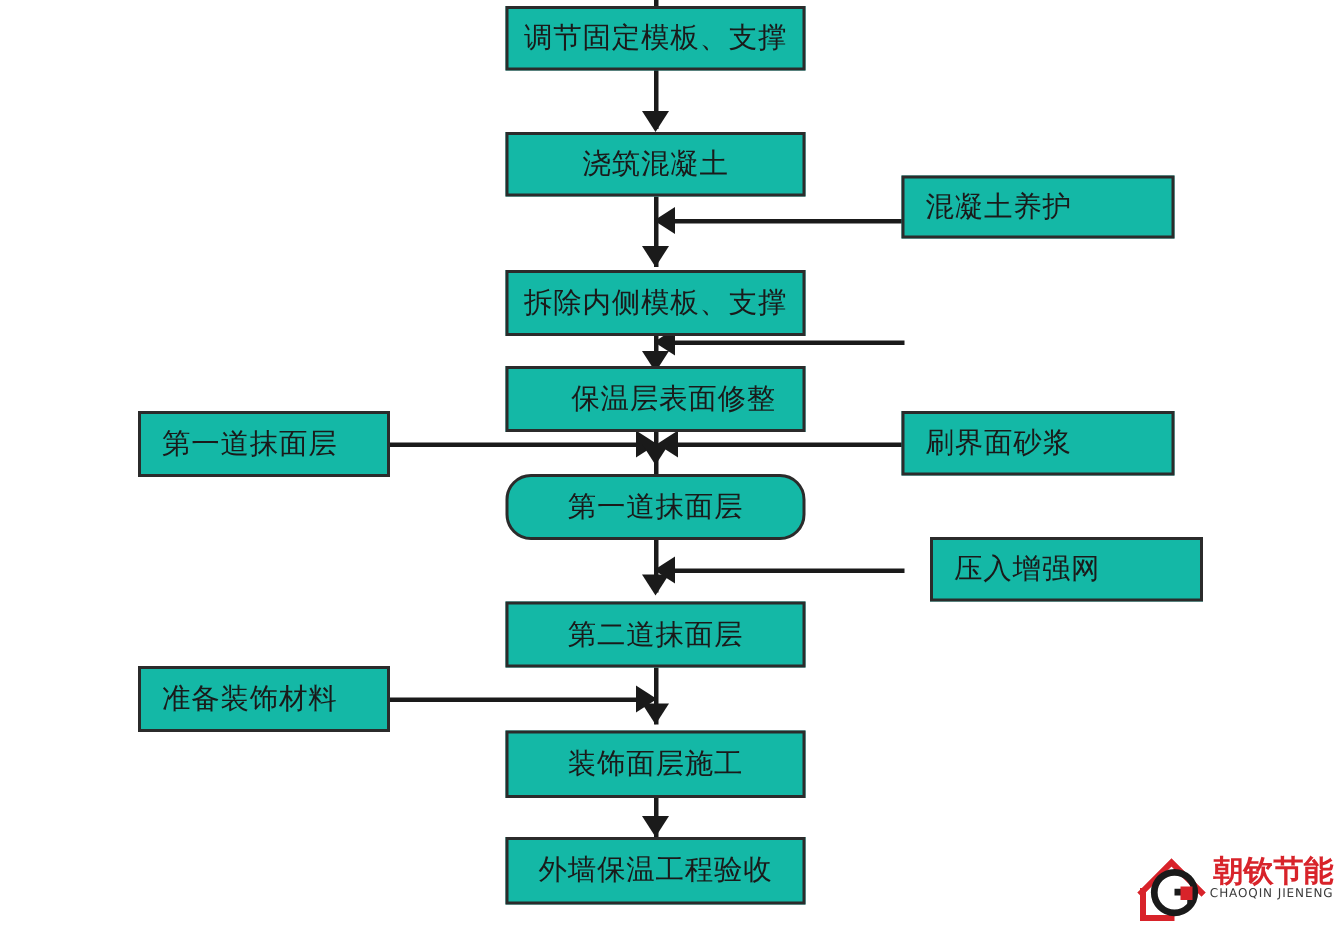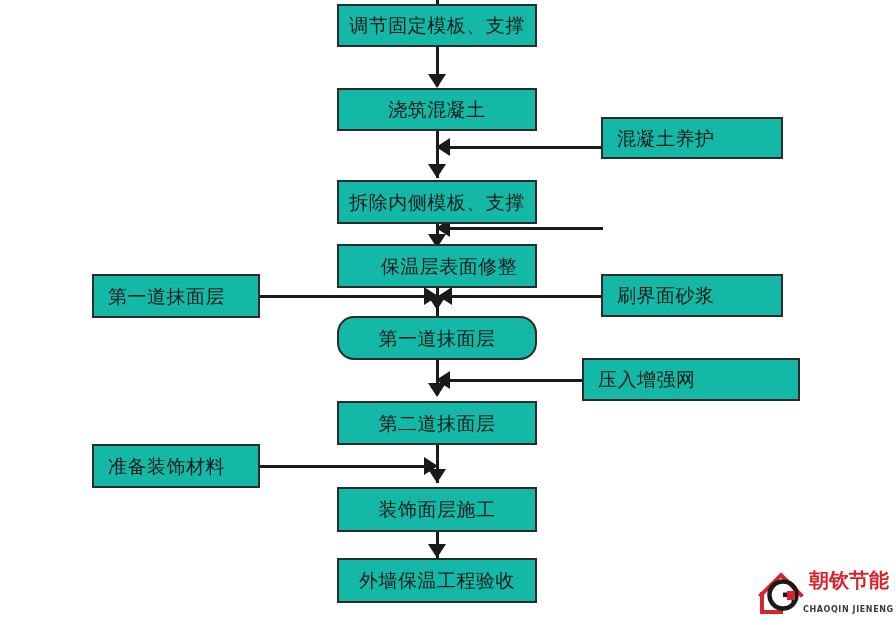--- a/index.html
+++ b/index.html
@@ -108,26 +108,25 @@
   #logo .cn {
     font-size: 20px;
     font-weight: bold;
     color: #d8232a;
     letter-spacing: 0px;
     line-height: 22px;
     white-space: nowrap;
   }
   #logo .en {
     font-size: 8px;
-    font-weight: bold;
+    font-weight: normal;
     color: #3b3b3b;
     letter-spacing: 0.6px;
     line-height: 10px;
     white-space: nowrap;
-    margin-top: 14px;
   }
 </style>
 </head>
 <body>
 
 <div id="canvas">
 
   <div class="vline" style="left:436px; top:0px; height:8px;"></div>
 
   <div class="vline" style="left:436px; top:46px; height:40px;"></div>
@@ -197,21 +196,21 @@
 
   <div class="node" style="left:601px; top:117px; width:182px; height:42px;">
     <span class="label">混凝土养护</span>
   </div>
 
 
   <div class="node" style="left:601px; top:274px; width:182px; height:43px;">
     <span class="label">刷界面砂浆</span>
   </div>
 
-  <div class="node" style="left:582px; top:358px; width:218px; height:43px;">
+  <div class="node" style="left:620px; top:358px; width:182px; height:43px;">
     <span class="label">压入增强网</span>
   </div>
 
   <div class="node" style="left:92px; top:274px; width:168px; height:44px;">
     <span class="label">第一道抹面层</span>
   </div>
 
   <div class="node" style="left:92px; top:444px; width:168px; height:44px;">
     <span class="label">准备装饰材料</span>
   </div>

